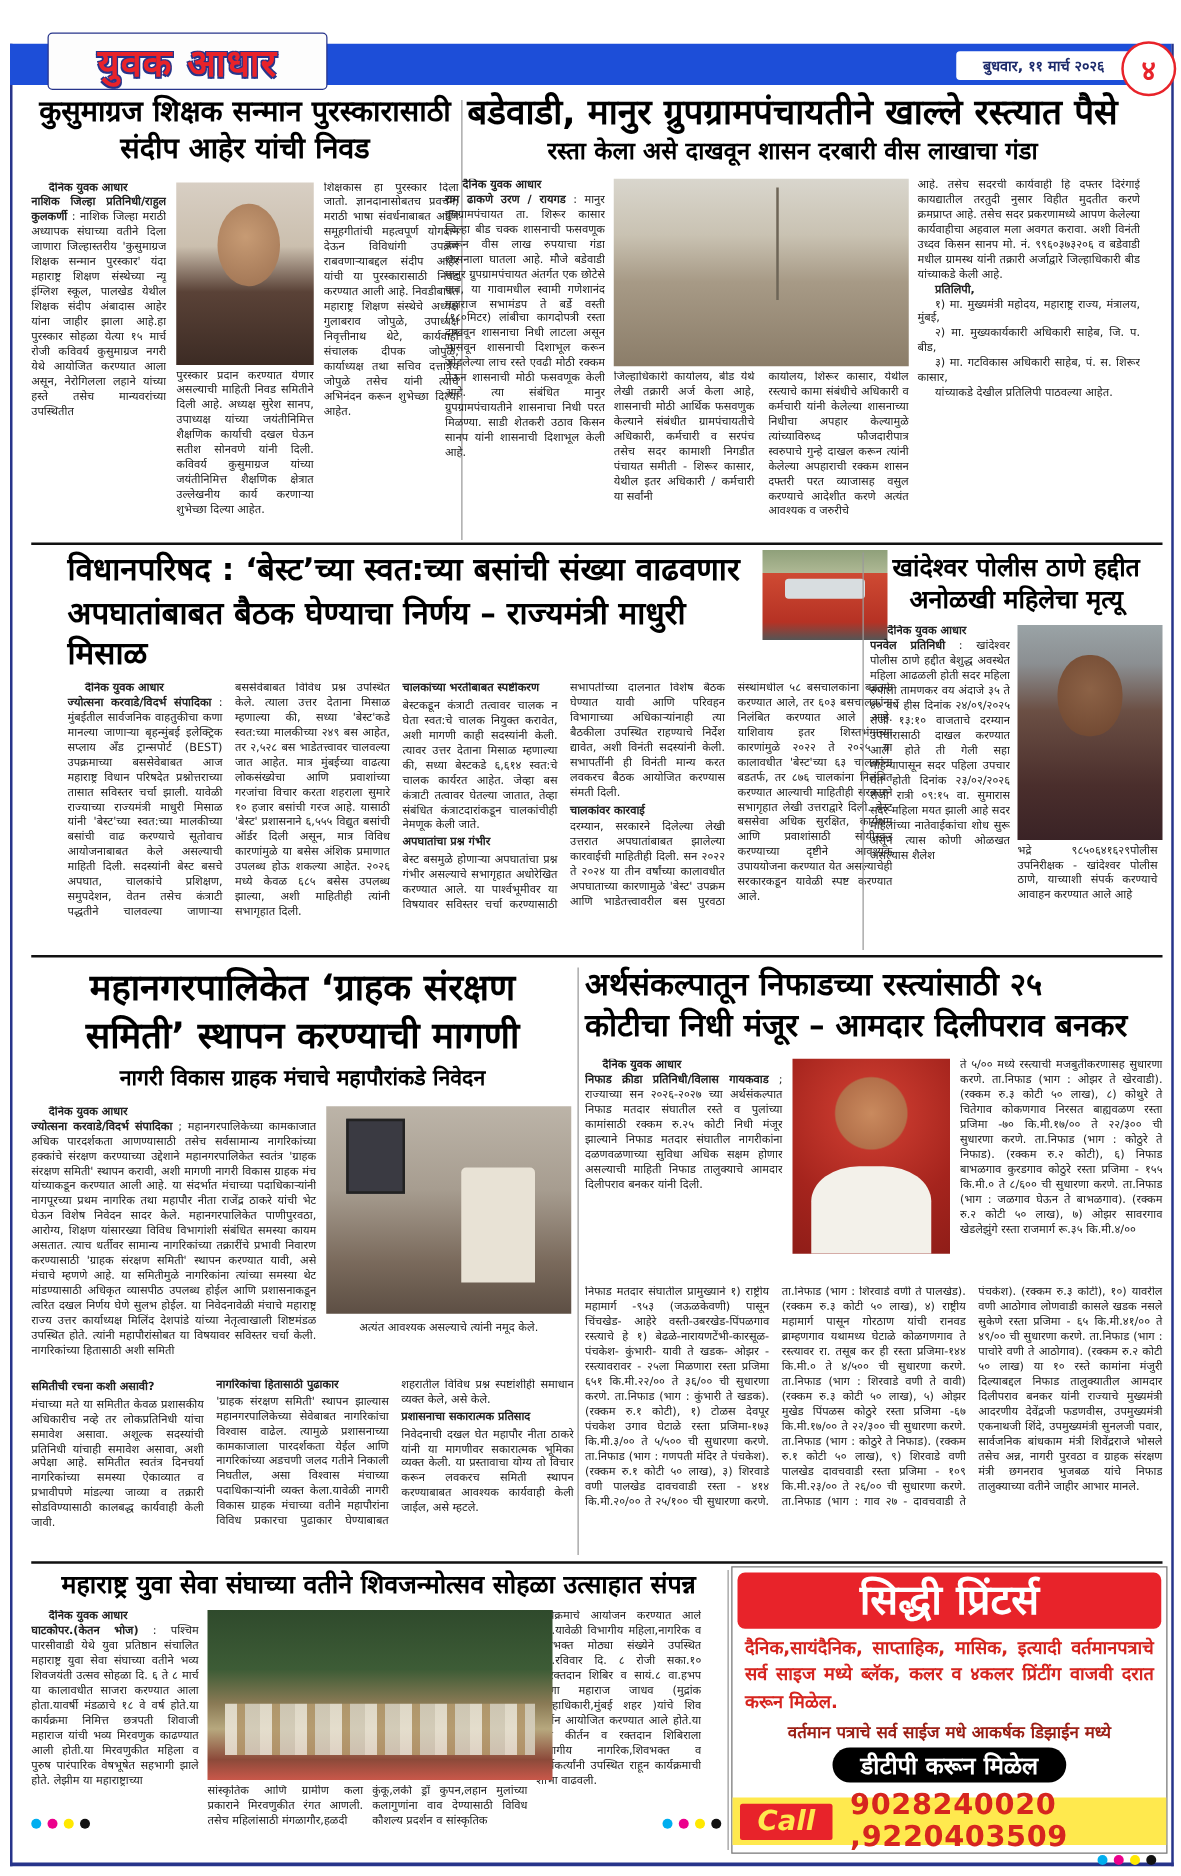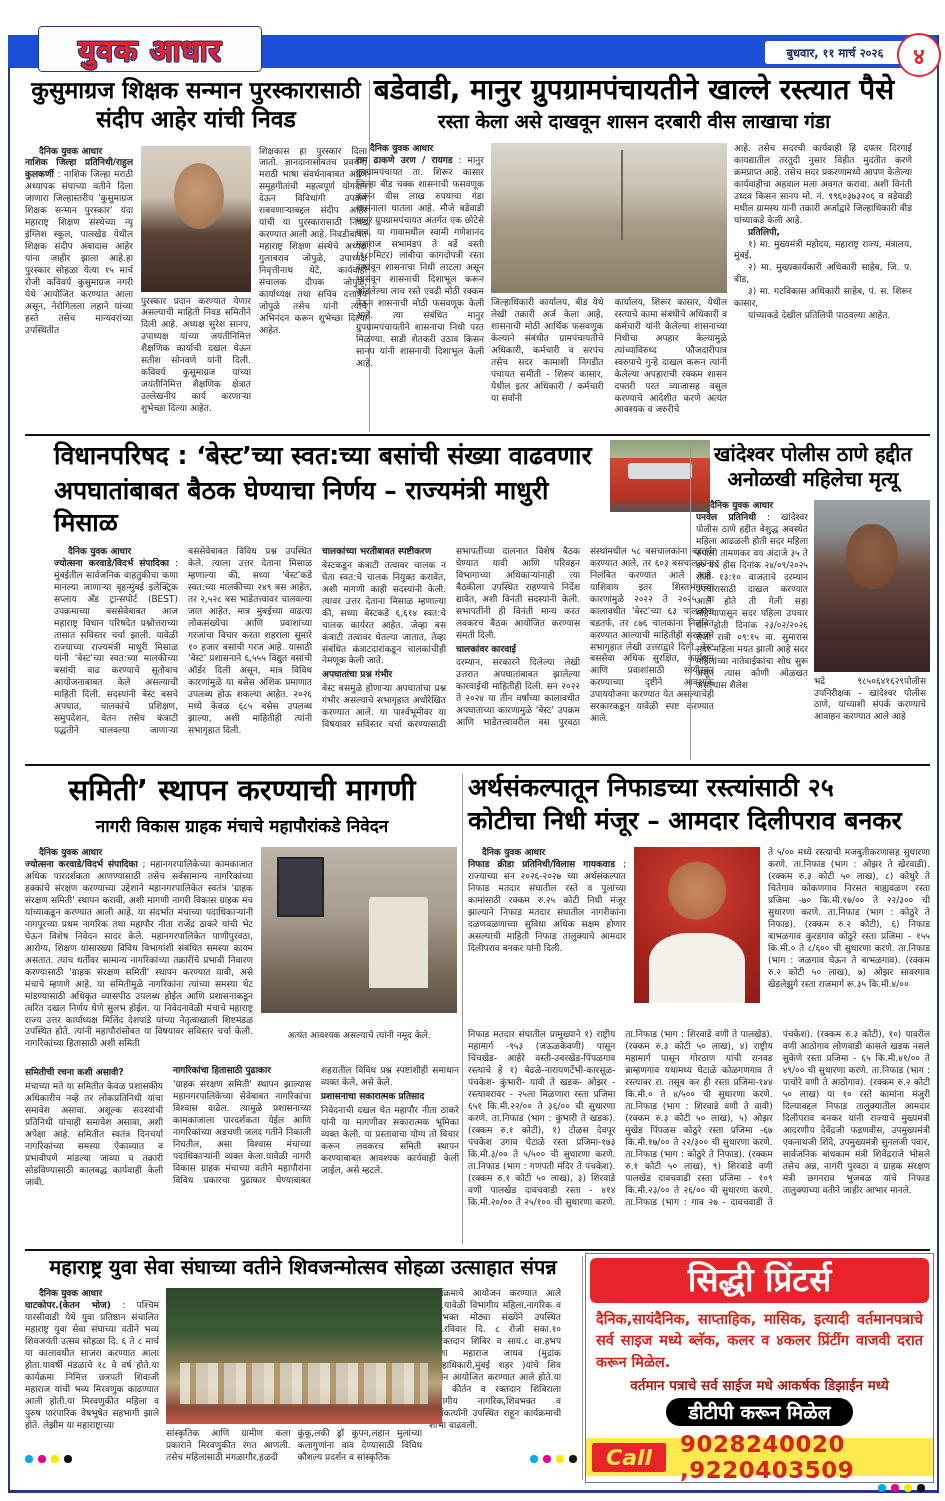--- a/index.html
+++ b/index.html
@@ -171,35 +171,36 @@
         <div class="photo ph-woman" style="width:116px;height:172px;"></div>
         <div class="caption" style="margin-top:4px;">भद्रे ९८५०६४१६२९पोलीस उपनिरीक्षक - खांदेश्वर पोलीस ठाणे, याच्याशी संपर्क करण्याचे आवाहन करण्यात आले आहे</div>
       </div>
     </div>
   </div>
 
   <div class="h-rule" style="top:764px;"></div>
 
   <div style="position:absolute;left:25px;top:772px;width:434px;">
     <div class="head" style="font-size:29px;line-height:1.3;">
+      <div>महानगरपालिकेत ‘ग्राहक संरक्षण</div>
       <div>समिती’ स्थापन करण्याची मागणी</div>
     </div>
     <div class="head" style="font-size:17px;font-weight:700;margin-top:6px;">
       <span>नागरी विकास ग्राहक मंचाचे महापौरांकडे निवेदन</span>
     </div>
     <div style="display:flex;gap:8px;margin-top:10px;">
       <div class="body-txt" style="width:228px;height:212px;">
         <div class="dateline">दैनिक युवक आधार</div>
         <span class="byline">ज्योत्सना करवाडे/विदर्भ संपादिका</span>
         <span>; महानगरपालिकेच्या कामकाजात अधिक पारदर्शकता आणण्यासाठी तसेच सर्वसामान्य नागरिकांच्या हक्कांचे संरक्षण करण्याच्या उद्देशाने महानगरपालिकेत स्वतंत्र 'ग्राहक संरक्षण समिती' स्थापन करावी, अशी मागणी नागरी विकास ग्राहक मंच यांच्याकडून करण्यात आली आहे. या संदर्भात मंचाच्या पदाधिकाऱ्यांनी नागपूरच्या प्रथम नागरिक तथा महापौर नीता राजेंद्र ठाकरे यांची भेट घेऊन विशेष निवेदन सादर केले.</span>
         <span>महानगरपालिकेत पाणीपुरवठा, आरोग्य, शिक्षण यांसारख्या विविध विभागांशी संबंधित समस्या कायम असतात. त्याच धर्तीवर सामान्य नागरिकांच्या तक्रारींचे प्रभावी निवारण करण्यासाठी 'ग्राहक संरक्षण समिती' स्थापन करण्यात यावी, असे मंचाचे म्हणणे आहे. या समितीमुळे नागरिकांना त्यांच्या समस्या थेट मांडण्यासाठी अधिकृत व्यासपीठ उपलब्ध होईल आणि प्रशासनाकडून त्वरित दखल निर्णय घेणे सुलभ होईल. या निवेदनावेळी मंचाचे महाराष्ट्र राज्य उत्तर कार्याध्यक्ष मिलिंद देशपांडे यांच्या नेतृत्वाखाली शिष्टमंडळ उपस्थित होते. त्यांनी महापौरांसोबत या विषयावर सविस्तर चर्चा केली. नागरिकांच्या हितासाठी अशी समिती</span>
       </div>
       <div style="width:196px;">
         <div class="photo ph-meet" style="width:196px;height:166px;"></div>
-        <div class="caption" style="margin-top:17px;text-align:center;">अत्यंत आवश्यक असल्याचे त्यांनी नमूद केले.</div>
+        <div class="caption" style="margin-top:7px;text-align:center;">अत्यंत आवश्यक असल्याचे त्यांनी नमूद केले.</div>
       </div>
     </div>
     <div class="body-txt" style="margin-top:6px;height:238px;column-count:3;column-gap:10px;">
       <div class="subhd">समितीची रचना कशी असावी?</div>
       <span>मंचाच्या मते या समितीत केवळ प्रशासकीय अधिकारीच नव्हे तर लोकप्रतिनिधी यांचा समावेश असावा. अशूल्क सदस्यांची प्रतिनिधी यांचाही समावेश असावा, अशी अपेक्षा आहे. समितीत स्वतंत्र दिनचर्या नागरिकांच्या समस्या ऐकाव्यात व प्रभावीपणे मांडल्या जाव्या व तक्रारी सोडविण्यासाठी कालबद्ध कार्यवाही केली जावी.</span>
       <div class="subhd">नागरिकांचा हितासाठी पुढाकार</div>
       <span>'ग्राहक संरक्षण समिती' स्थापन झाल्यास महानगरपालिकेच्या सेवेबाबत नागरिकांचा विश्वास वाढेल. त्यामुळे प्रशासनाच्या कामकाजाला पारदर्शकता येईल आणि नागरिकांच्या अडचणी जलद गतीने निकाली निघतील, असा विश्वास मंचाच्या पदाधिकाऱ्यांनी व्यक्त केला.यावेळी नागरी विकास ग्राहक मंचाच्या वतीने महापौरांना विविध प्रकारचा पुढाकार घेण्याबाबत शहरातील विविध प्रश्न स्पष्टांशीही समाधान व्यक्त केले, असे केले.</span>
       <div class="subhd">प्रशासनाचा सकारात्मक प्रतिसाद</div>
       <span>निवेदनाची दखल घेत महापौर नीता ठाकरे यांनी या मागणीवर सकारात्मक भूमिका व्यक्त केली. या प्रस्तावाचा योग्य तो विचार करून लवकरच समिती स्थापन करण्याबाबत आवश्यक कार्यवाही केली जाईल, असे म्हटले.</span>
     </div>

